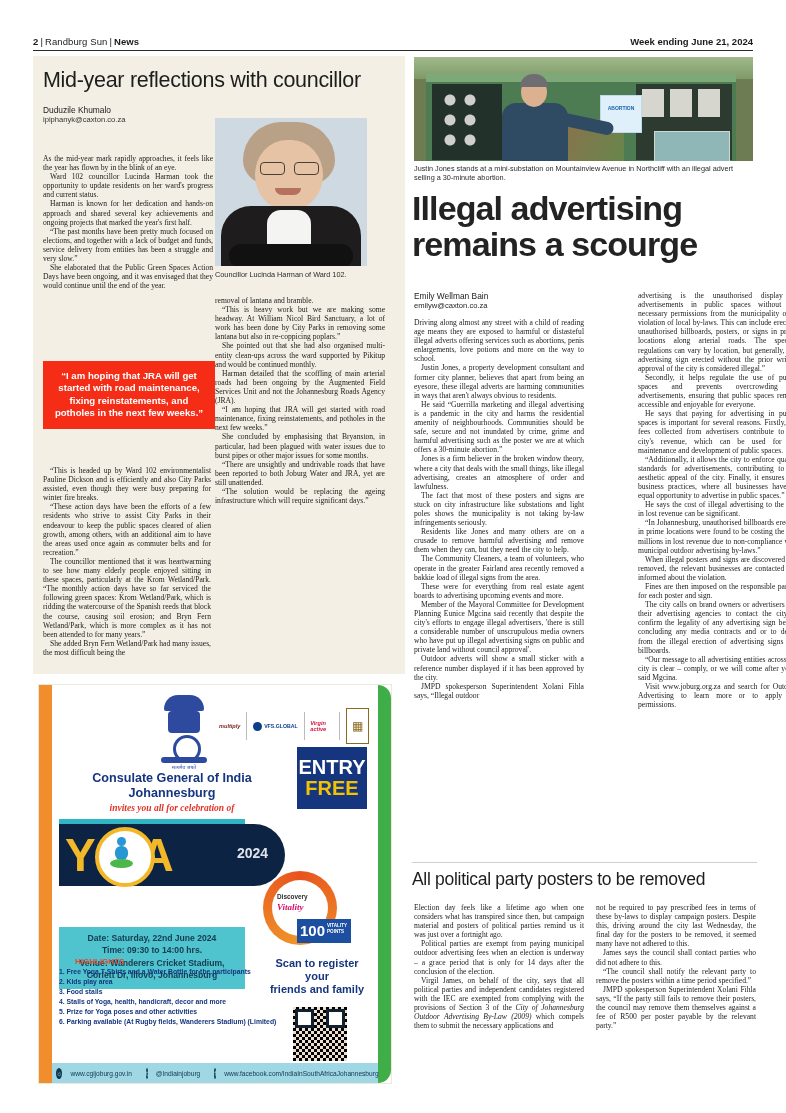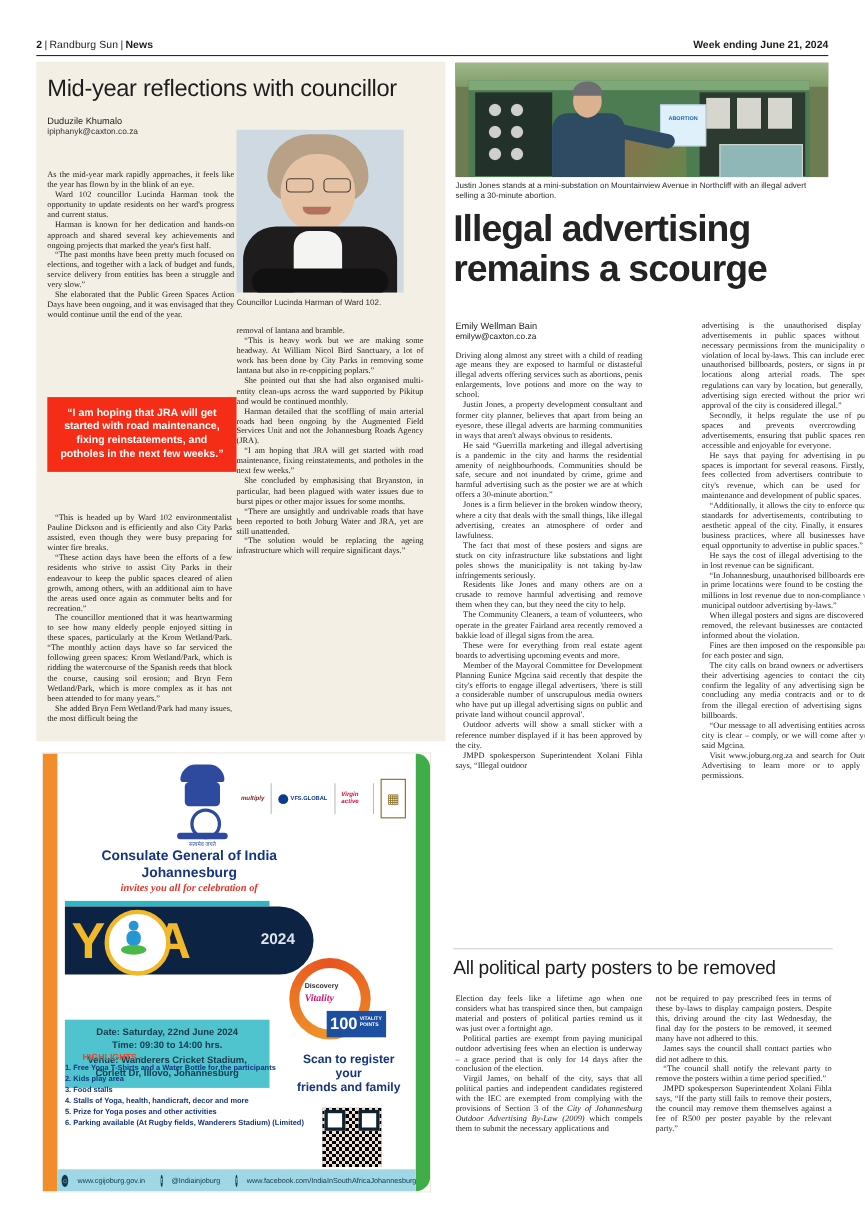--- a/index.html
+++ b/index.html
@@ -387,20 +387,24 @@
       <span class="vline"></span>
       <span class="pt4">▦</span>
     </div>
 
     <div class="ad-consulate">
       <span>Consulate General of India</span><br>
       <span>Johannesburg</span>
     </div>
     <div class="ad-invites">invites you all for celebration of</div>
 
+    <div class="ad-entry">
+      <span>ENTRY</span>
+      <span class="free">FREE</span>
+    </div>
 
     <div class="yoga-band"></div>
     <div class="yoga-blk"></div>
     <div class="yoga-word">Y GA</div>
     <div class="yoga-ring"></div>
     <div class="yoga-fig">
       <div class="yf-head"></div>
         <div class="yf-body"></div>
         <div class="yf-leaf"></div>
     </div>

